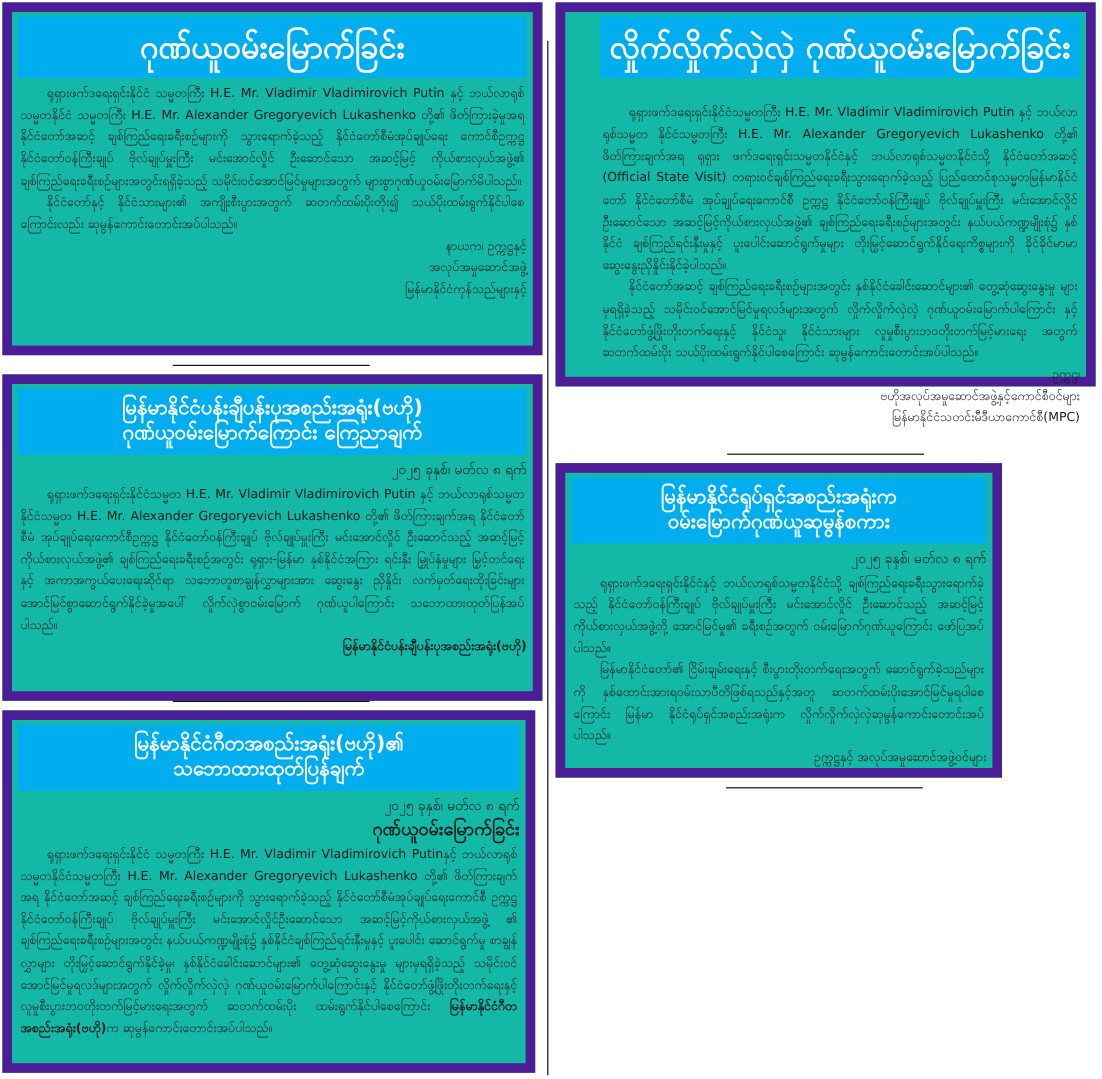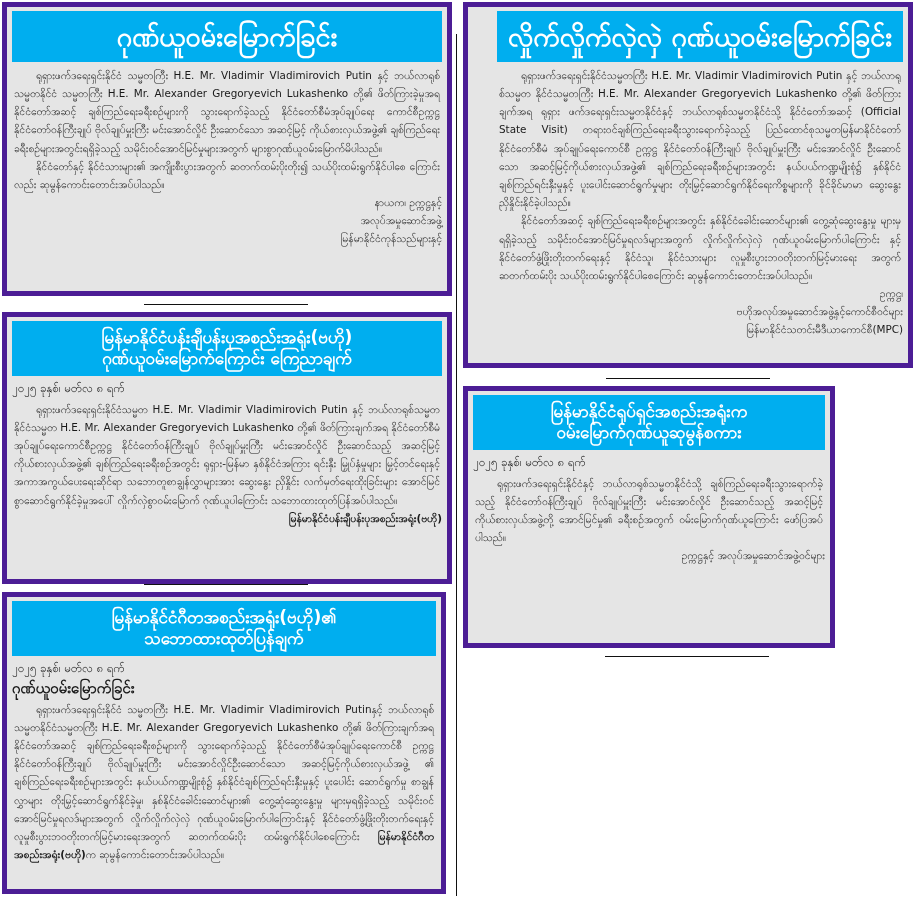--- a/index.html
+++ b/index.html
@@ -1,26 +1,26 @@
 <!DOCTYPE html>
 <html><head>
   <meta charset="utf-8">
   <style>
     html, body { margin: 0; padding: 0; background: #ffffff; }
     body { width: 918px; height: 899px; position: relative; overflow: hidden;
            font-family: "DejaVu Sans", sans-serif; color: #1a1a1a; }
-    .notice { position: absolute; box-sizing: border-box; border: 5px solid #4c1d95;
-              background: #e5e5e5; padding: 4px 5px; }
+    .notice { position: absolute; box-sizing: border-box; border: 8px solid #4c1d95;
+              background: #14b8a6; padding: 4px 5px; }
     .title-bar { background: #00aeef; color: #ffffff; text-align: center;
                  font-weight: bold; line-height: 1.25; padding: 4px 6px; }
     .title-big { font-size: 27px; padding: 9px 6px 8px; }
     .title-mid { font-size: 17px; padding: 6px 6px 6px; }
     .body { font-size: 10.4px; line-height: 18.2px; text-align: justify; padding: 2px 2px 0; }
     .body p { margin: 0; text-indent: 22px; }
-    .date, .subhead { text-align: left; font-size: 11.5px; line-height: 19px; }
+    .date, .subhead { text-align: right; font-size: 11.5px; line-height: 19px; }
     .subhead { font-size: 15px; font-weight: bold; line-height: 20px; }
     .sig { text-align: right; font-size: 10.4px; line-height: 18px; }
     .sig span { display: block; text-align: right; }
     .sig .strong { font-weight: bold; }
     .strong-inline { font-weight: bold; }
     .separator { position: absolute; height: 1px; background: #111111; }
     .vline { position: absolute; width: 1px; background: #111111; }
   </style>
 </head>
 <body>
@@ -63,42 +63,43 @@
     <div>မြန်မာနိုင်ငံဂီတအစည်းအရုံး(ဗဟို)၏</div>
     <div>သဘောထားထုတ်ပြန်ချက်</div>
   </div>
   <div class="date" style="margin-top:3px;">၂၀၂၅ ခုနှစ်၊ မတ်လ ၈ ရက်</div>
   <div class="subhead">ဂုဏ်ယူဝမ်းမြောက်ခြင်း</div>
   <div class="body">
     <p><span>ရုရှားဖက်ဒရေးရှင်းနိုင်ငံ သမ္မတကြီး H.E. Mr. Vladimir Vladimirovich Putinနှင့် ဘယ်လာရုစ် သမ္မတနိုင်ငံသမ္မတကြီး H.E. Mr. Alexander Gregoryevich Lukashenko တို့၏ ဖိတ်ကြားချက်အရ နိုင်ငံတော်အဆင့် ချစ်ကြည်ရေးခရီးစဉ်များကို သွားရောက်ခဲ့သည့် နိုင်ငံတော်စီမံအုပ်ချုပ်ရေးကောင်စီ ဥက္ကဋ္ဌ နိုင်ငံတော်ဝန်ကြီးချုပ် ဗိုလ်ချုပ်မှူးကြီး မင်းအောင်လှိုင်ဦးဆောင်သော အဆင့်မြင့်ကိုယ်စားလှယ်အဖွဲ့ ၏ ချစ်ကြည်ရေးခရီးစဉ်များအတွင်း နယ်ပယ်ကဏ္ဍမျိုးစုံ၌ နှစ်နိုင်ငံချစ်ကြည်ရင်းနှီးမှုနှင့် ပူးပေါင်း ဆောင်ရွက်မှု စာချွန်လွှာများ တိုးမြှင့်ဆောင်ရွက်နိုင်ခဲ့မှု၊ နှစ်နိုင်ငံခေါင်းဆောင်များ၏ တွေ့ဆုံဆွေးနွေးမှု များမှရရှိခဲ့သည့် သမိုင်းဝင်အောင်မြင်မှုရလဒ်များအတွက် လှိုက်လှိုက်လှဲလှဲ ဂုဏ်ယူဝမ်းမြောက်ပါကြောင်းနှင့် နိုင်ငံတော်ဖွံ့ဖြိုးတိုးတက်ရေးနှင့် လူမှုစီးပွားဘဝတိုးတက်မြင့်မားရေးအတွက် ဆတက်ထမ်းပိုး ထမ်းရွက်နိုင်ပါစေကြောင်း</span> <span class="strong-inline">မြန်မာနိုင်ငံဂီတအစည်းအရုံး(ဗဟို)</span><span>က ဆုမွန်ကောင်းတောင်းအပ်ပါသည်။</span></p>
   </div>
 </div>
 
-<div class="notice" style="left:463px; top:2px; width:450px; height:366px;padding-left:29px;">
+<div class="notice" style="left:463px; top:2px; width:450px; height:320px;padding-left:29px;">
   <div class="title-bar title-big">
     <span>လှိုက်လှိုက်လှဲလှဲ ဂုဏ်ယူဝမ်းမြောက်ခြင်း</span>
   </div>
-  <div class="body" style="padding-top:4px;">
+  <div class="body" style="padding-top:4px;margin-top:16px;">
     <p>ရုရှားဖက်ဒရေးရှင်းနိုင်ငံသမ္မတကြီး H.E. Mr. Vladimir Vladimirovich Putin နှင့် ဘယ်လာရုစ်သမ္မတ နိုင်ငံသမ္မတကြီး H.E. Mr. Alexander Gregoryevich Lukashenko တို့၏ ဖိတ်ကြားချက်အရ ရုရှား ဖက်ဒရေးရှင်းသမ္မတနိုင်ငံနှင့် ဘယ်လာရုစ်သမ္မတနိုင်ငံသို့ နိုင်ငံတော်အဆင့် (Official State Visit) တရားဝင်ချစ်ကြည်ရေးခရီးသွားရောက်ခဲ့သည့် ပြည်ထောင်စုသမ္မတမြန်မာနိုင်ငံတော် နိုင်ငံတော်စီမံ အုပ်ချုပ်ရေးကောင်စီ ဥက္ကဋ္ဌ နိုင်ငံတော်ဝန်ကြီးချုပ် ဗိုလ်ချုပ်မှူးကြီး မင်းအောင်လှိုင် ဦးဆောင်သော အဆင့်မြင့်ကိုယ်စားလှယ်အဖွဲ့၏ ချစ်ကြည်ရေးခရီးစဉ်များအတွင်း နယ်ပယ်ကဏ္ဍမျိုးစုံ၌ နှစ်နိုင်ငံ ချစ်ကြည်ရင်းနှီးမှုနှင့် ပူးပေါင်းဆောင်ရွက်မှုများ တိုးမြှင့်ဆောင်ရွက်နိုင်ရေးကိစ္စများကို ခိုင်ခိုင်မာမာ ဆွေးနွေးညှိနှိုင်းနိုင်ခဲ့ပါသည်။</p>
     <p>နိုင်ငံတော်အဆင့် ချစ်ကြည်ရေးခရီးစဉ်များအတွင်း နှစ်နိုင်ငံခေါင်းဆောင်များ၏ တွေ့ဆုံဆွေးနွေးမှု များမှရရှိခဲ့သည့် သမိုင်းဝင်အောင်မြင်မှုရလဒ်များအတွက် လှိုက်လှိုက်လှဲလှဲ ဂုဏ်ယူဝမ်းမြောက်ပါကြောင်း နှင့် နိုင်ငံတော်ဖွံ့ဖြိုးတိုးတက်ရေးနှင့် နိုင်ငံသူ၊ နိုင်ငံသားများ လူမှုစီးပွားဘဝတိုးတက်မြင့်မားရေး အတွက် ဆတက်ထမ်းပိုး သယ်ပိုးထမ်းရွက်နိုင်ပါစေကြောင်း ဆုမွန်ကောင်းတောင်းအပ်ပါသည်။</p>
   </div>
   <div class="sig">
     <span>ဥက္ကဋ္ဌ၊</span>
     <span>ဗဟိုအလုပ်အမှုဆောင်အဖွဲ့နှင့်ကောင်စီဝင်များ</span>
     <span>မြန်မာနိုင်ငံသတင်းမီဒီယာကောင်စီ(MPC)</span>
   </div>
 </div>
 <div class="separator" style="left:606px; top:378px; width:164px;"></div>
 
 <div class="notice" style="left:463px; top:386px; width:372px; height:262px;">
   <div class="title-bar title-mid">
     <div>မြန်မာနိုင်ငံရုပ်ရှင်အစည်းအရုံးက</div>
     <div>ဝမ်းမြောက်ဂုဏ်ယူဆုမွန်စကား</div>
   </div>
   <div class="date" style="margin-top:3px;">၂၀၂၅ ခုနှစ်၊ မတ်လ ၈ ရက်</div>
   <div class="body">
     <p>ရုရှားဖက်ဒရေးရှင်းနိုင်ငံနှင့် ဘယ်လာရုစ်သမ္မတနိုင်ငံသို့ ချစ်ကြည်ရေးခရီးသွားရောက်ခဲ့သည့် နိုင်ငံတော်ဝန်ကြီးချုပ် ဗိုလ်ချုပ်မှူးကြီး မင်းအောင်လှိုင် ဦးဆောင်သည့် အဆင့်မြင့်ကိုယ်စားလှယ်အဖွဲ့တို့ အောင်မြင်မှု၏ ခရီးစဉ်အတွက် ဝမ်းမြောက်ဂုဏ်ယူကြောင်း ဖော်ပြအပ်ပါသည်။</p>
+    <p>မြန်မာနိုင်ငံတော်၏ ငြိမ်းချမ်းရေးနှင့် စီးပွားတိုးတက်ရေးအတွက် ဆောင်ရွက်ခဲ့သည်များကို နှစ်ထောင်းအားရဝမ်းသာပီတိဖြစ်ရသည်နှင့်အတူ ဆတက်ထမ်းပိုးအောင်မြင်မှုရပါစေကြောင်း မြန်မာ နိုင်ငံရုပ်ရှင်အစည်းအရုံးက လှိုက်လှိုက်လှဲလှဲဆုမွန်ကောင်းတောင်းအပ်ပါသည်။</p>
   </div>
   <div class="sig">
     <span>ဥက္ကဋ္ဌနှင့် အလုပ်အမှုဆောင်အဖွဲ့ဝင်များ</span>
   </div>
 </div>
 <div class="separator" style="left:605px; top:656px; width:164px;"></div>
 
 </body></html>

